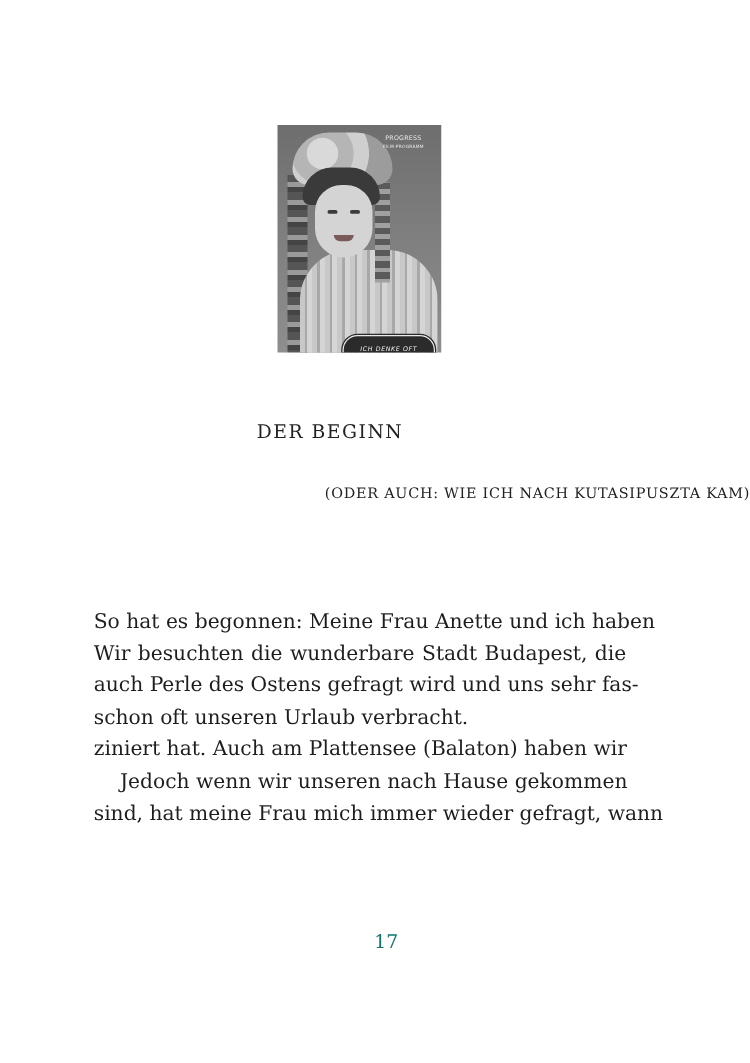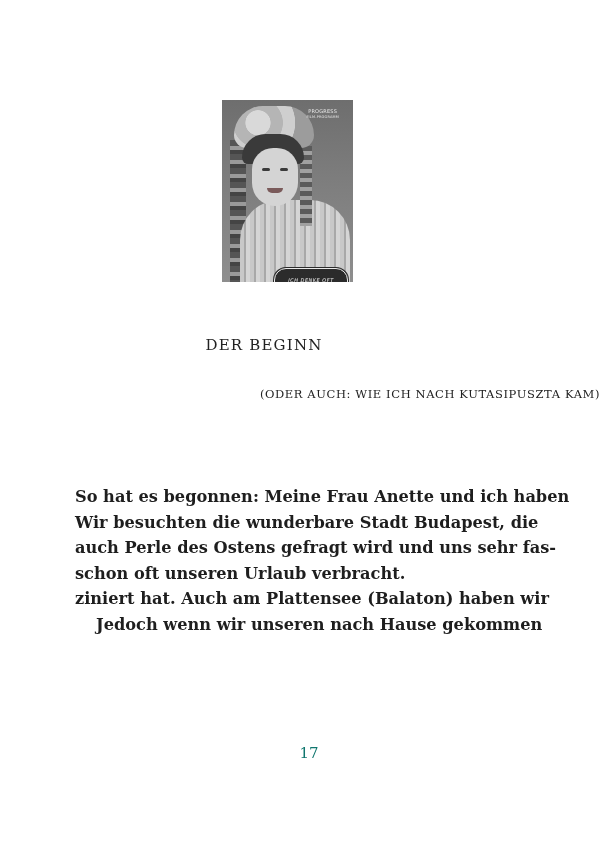--- a/index.html
+++ b/index.html
@@ -54,21 +54,21 @@
     font-size: 15px; letter-spacing: 1.2px; color: #222;
   }
   .chapter-subtitle {
     position: absolute; left: 0; width: 600px; top: 387px; text-align: right;
     font-size: 11.5px; letter-spacing: 0.6px; color: #222;
   }
   .body-text {
     position: absolute; left: 75px; top: 484px; width: 426px;
     font-size: 16.2px; line-height: 25.6px; color: #1e1e1e;
   }
-  .body-text p { margin: 0; text-align: justify; font-weight: bold; }
+  .body-text p { margin: 0; text-align: justify; }
   .body-text .line { display: block; text-align: justify; text-align-last: justify; white-space: nowrap; }
   .body-text .line.last { text-align-last: left; }
   .body-text .indent { text-indent: 21px; }
   .page-number {
     position: absolute; left: 0; width: 574px; top: 744px; text-align: center;
     font-size: 15px; color: #0f766e; margin-left: 22px;
   }
 </style>
 </head>
 <body>
@@ -101,16 +101,17 @@
 <div class="body-text">
   <p>
     <span class="line">So hat es begonnen: Meine Frau Anette und ich haben</span>
     <span class="line">Wir besuchten die wunderbare Stadt Budapest, die</span>
     <span class="line">auch Perle des Ostens gefragt wird und uns sehr fas-</span>
     <span class="line last">schon oft unseren Urlaub verbracht.</span>
     <span class="line">ziniert hat. Auch am Plattensee (Balaton) haben wir</span>
   </p>
   <p>
     <span class="line indent">Jedoch wenn wir unseren nach Hause gekommen</span>
+    <span class="line">sind, hat meine Frau mich immer wieder gefragt, wann</span>
   </p>
 </div>
 
 <div class="page-number">17</div>
 
 </body></html>

